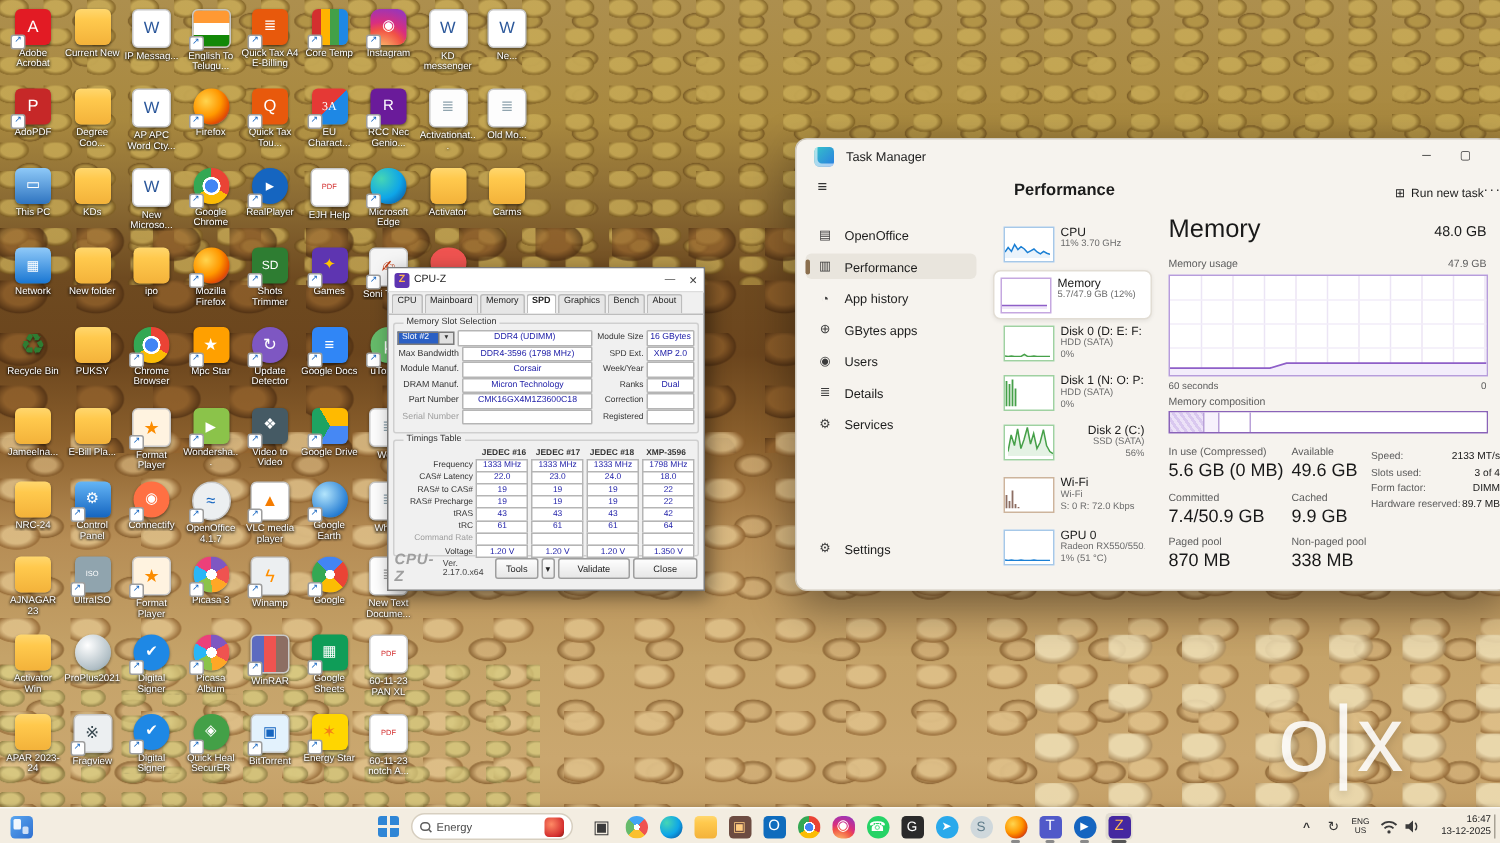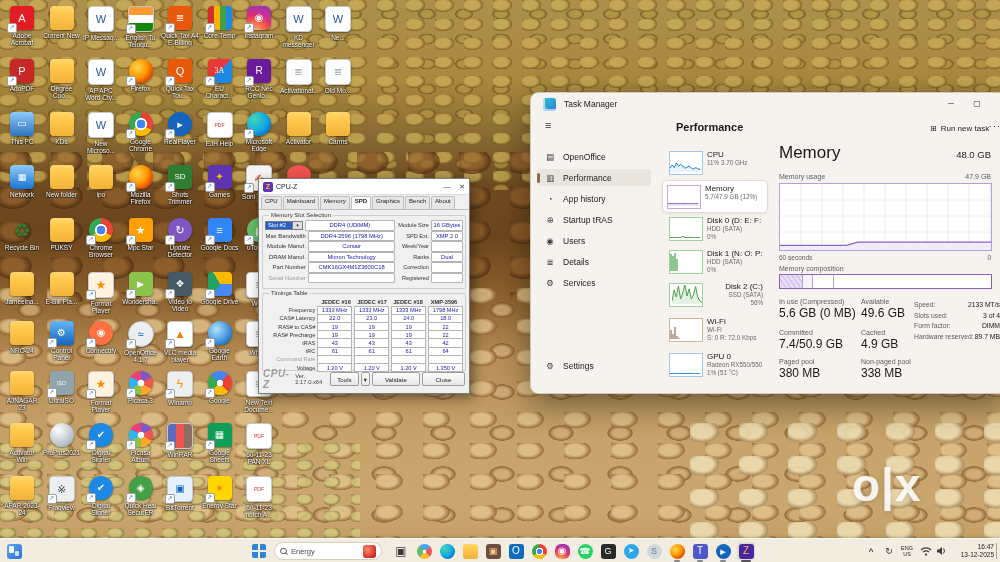--- a/index.html
+++ b/index.html
@@ -18,21 +18,21 @@
   .wp-almonds{left:0;top:288px;right:0;bottom:24px;opacity:.85;
     background-image:radial-gradient(22px 13px at 11px 7px,rgba(225,195,140,.95) 0 42%,rgba(140,95,45,.85) 70%,transparent 74%),
                      radial-gradient(18px 11px at 30px 22px,rgba(210,175,120,.9) 0 40%,rgba(120,80,35,.8) 68%,transparent 72%);
     background-size:47px 31px,59px 41px;}
   .wp-pista{left:0;bottom:24px;width:360px;height:95px;opacity:.8;
     background-image:radial-gradient(14px 9px at 7px 5px,rgba(214,202,126,.95) 0 40%,rgba(130,120,60,.85) 66%,transparent 70%);
     background-size:27px 17px;}
   .wp-stones{right:0;bottom:24px;width:310px;height:115px;opacity:.9;
     background-image:radial-gradient(24px 16px at 12px 8px,rgba(238,222,180,.97) 0 45%,rgba(170,140,95,.85) 70%,transparent 74%);
     background-size:49px 33px;}
-  .watermark{position:absolute;left:852px;top:458px;font-size:46px;font-weight:bold;color:rgba(255,255,255,.88);
+  .watermark{position:absolute;left:852px;top:458px;font-size:62px;font-weight:normal;color:rgba(255,255,255,.88);
     letter-spacing:1px;z-index:3;text-shadow:0 2px 6px rgba(0,0,0,.15);}
   
   .icongrid{position:absolute;inset:0;z-index:1;}
   .dicon{position:absolute;width:38px;cursor:pointer;}
   .tile{width:24px;height:24px;margin:0 auto;position:relative;display:flex;align-items:center;justify-content:center;
     box-shadow:0 1px 2px rgba(0,0,0,.45);}
   .tglyph{line-height:1;}
   .scut{position:absolute;left:-3px;bottom:-3px;width:8px;height:8px;background:#fff;border:1px solid #9e9e9e;
     border-radius:2px;font-size:6px;line-height:7px;color:#1565c0;text-align:center;}
   .dlabel{margin-top:2px;font-size:6.5px;line-height:7px;color:#fff;text-align:center;
@@ -786,21 +786,21 @@
         <div class="tm-navitem sel" style="top: 54px;">
           <span class="nglyph">▥</span>
           <span>Performance</span>
         </div>
         <div class="tm-navitem" style="top: 75px;">
           <span class="nglyph">◔</span>
           <span>App history</span>
         </div>
         <div class="tm-navitem" style="top: 96px;">
           <span class="nglyph">⊕</span>
-          <span>Startup tRAS</span>
+          <span>GBytes apps</span>
         </div>
         <div class="tm-navitem" style="top: 117px;">
           <span class="nglyph">◉</span>
           <span>Users</span>
         </div>
         <div class="tm-navitem" style="top: 138px;">
           <span class="nglyph">≣</span>
           <span>Details</span>
         </div>
         <div class="tm-navitem" style="top: 159px;">
@@ -943,25 +943,25 @@
           <div class="statcell" style="left: 95px; top: 183px;">
             <div class="slab">Available</div>
             <div class="sval">49.6 GB</div>
           </div>
           <div class="statcell" style="left: 13px; top: 214px;">
             <div class="slab">Committed</div>
             <div class="sval">7.4/50.9 GB</div>
           </div>
           <div class="statcell" style="left: 95px; top: 214px;">
             <div class="slab">Cached</div>
-            <div class="sval">4.9 GB</div>
+            <div class="sval">9.9 GB</div>
           </div>
           <div class="statcell" style="left: 13px; top: 243px;">
             <div class="slab">Paged pool</div>
-            <div class="sval">380 MB</div>
+            <div class="sval">870 MB</div>
           </div>
           <div class="statcell" style="left: 95px; top: 243px;">
             <div class="slab">Non-paged pool</div>
             <div class="sval">338 MB</div>
           </div>
         </div>
       <div class="sidestats">
           <div class="siderow">
             <span>Speed:</span>
             <span class="sv">2133 MT/s</span>

